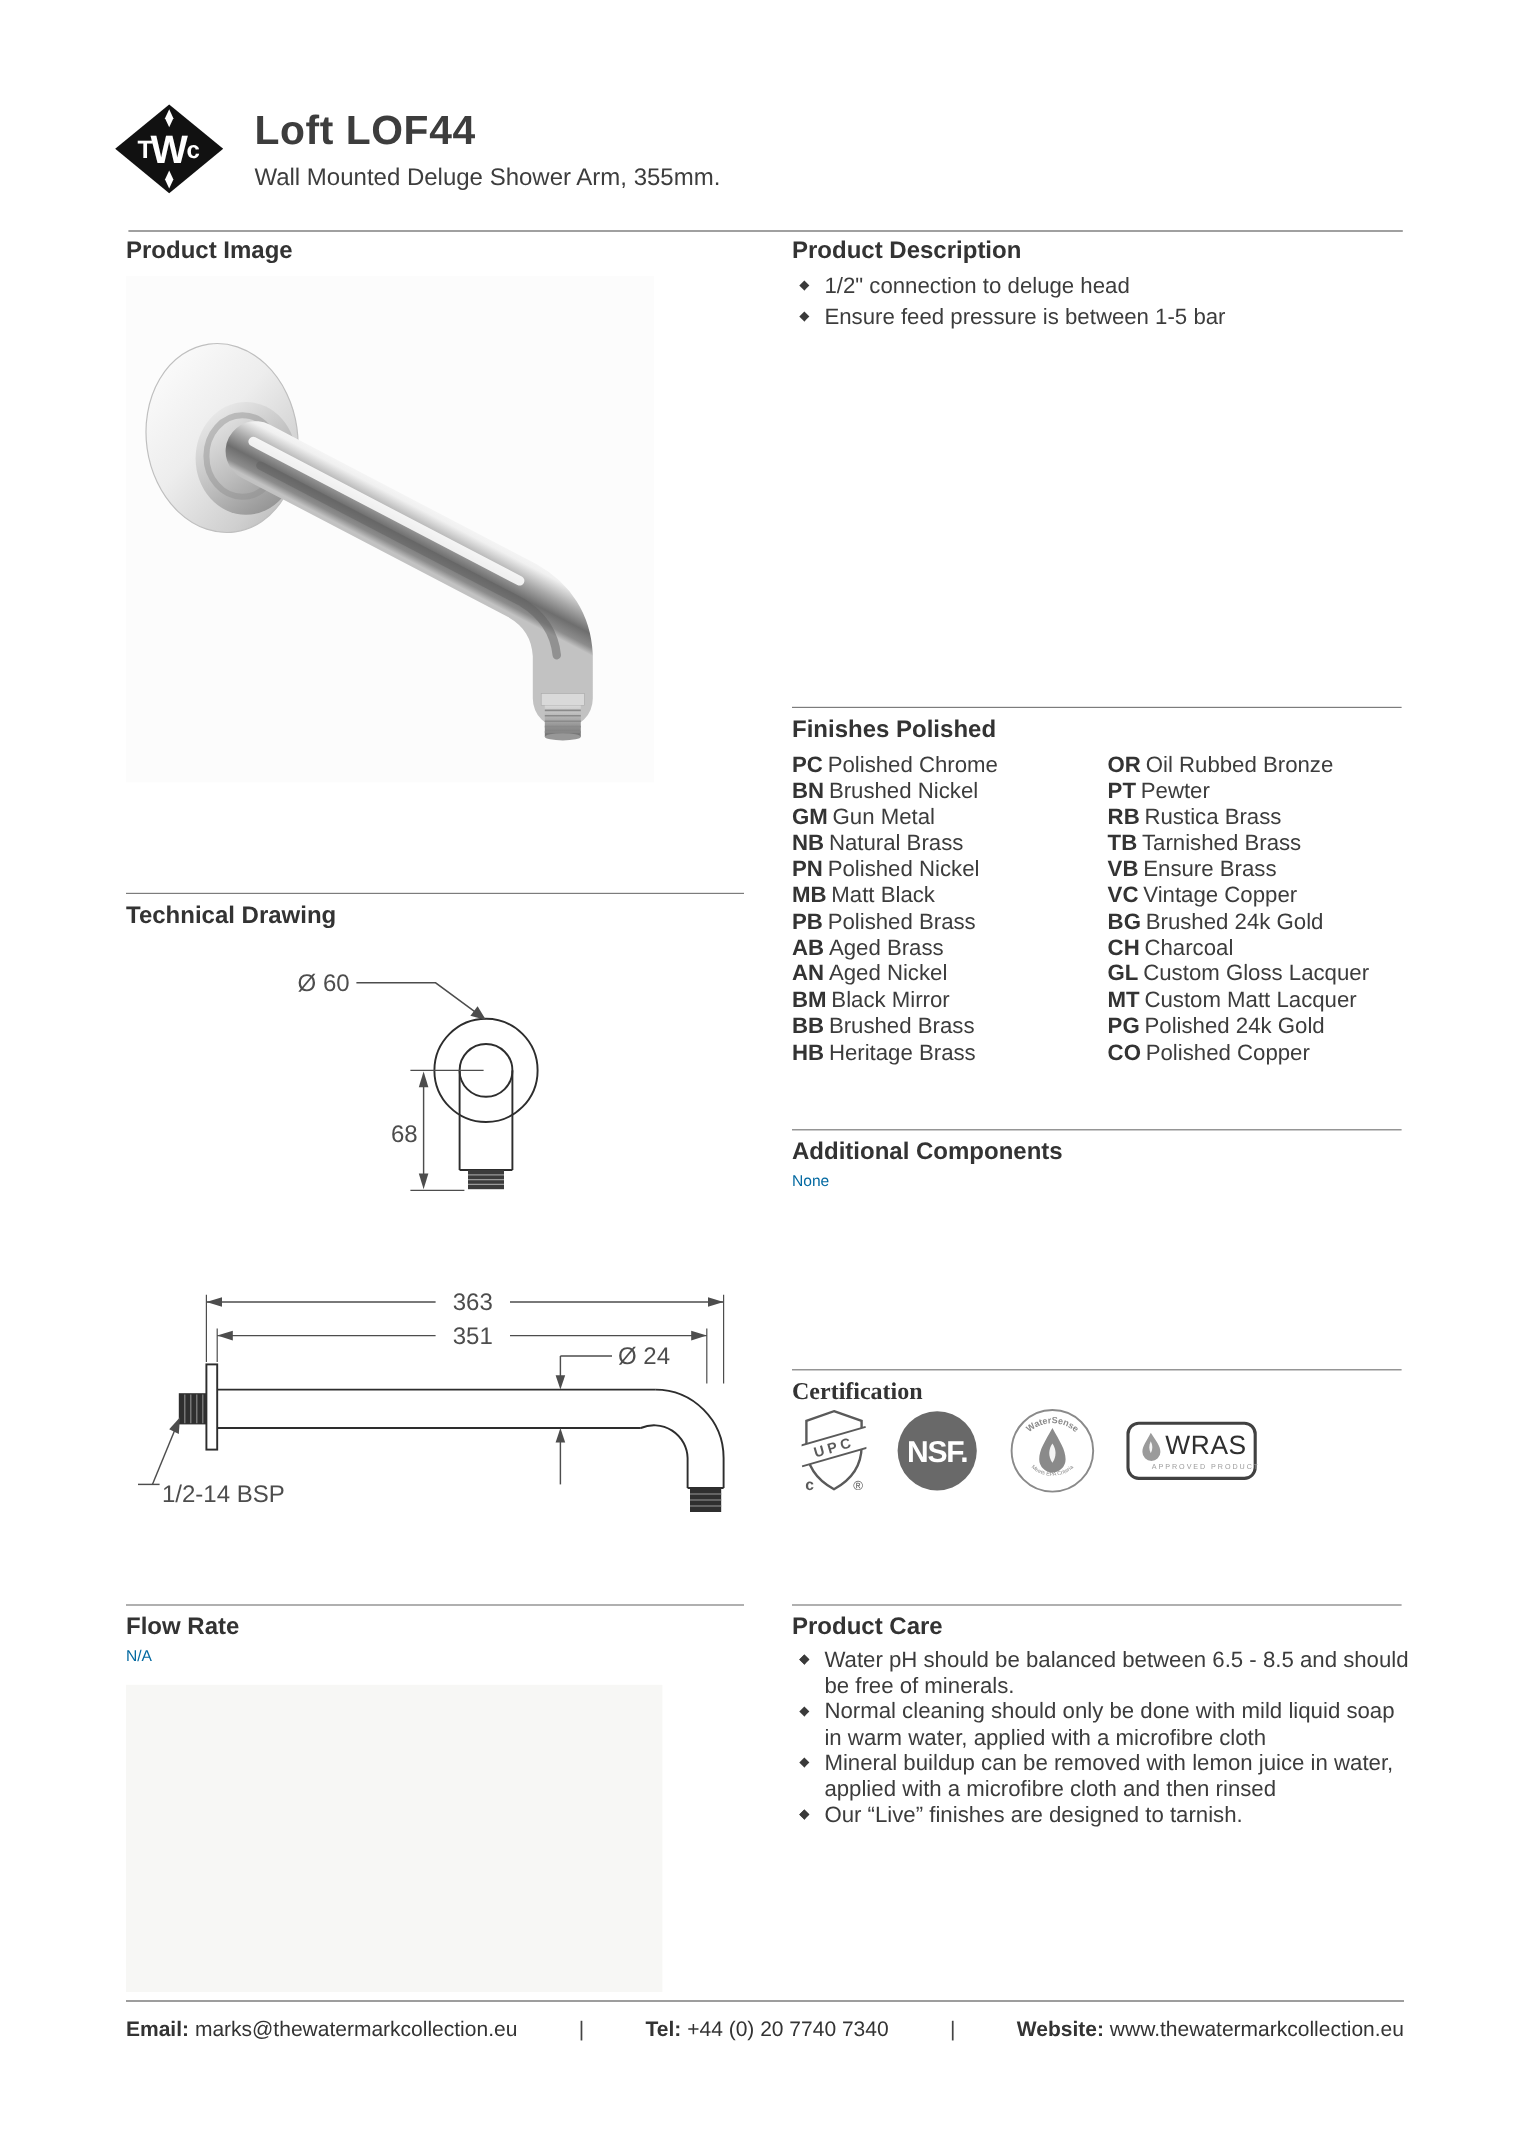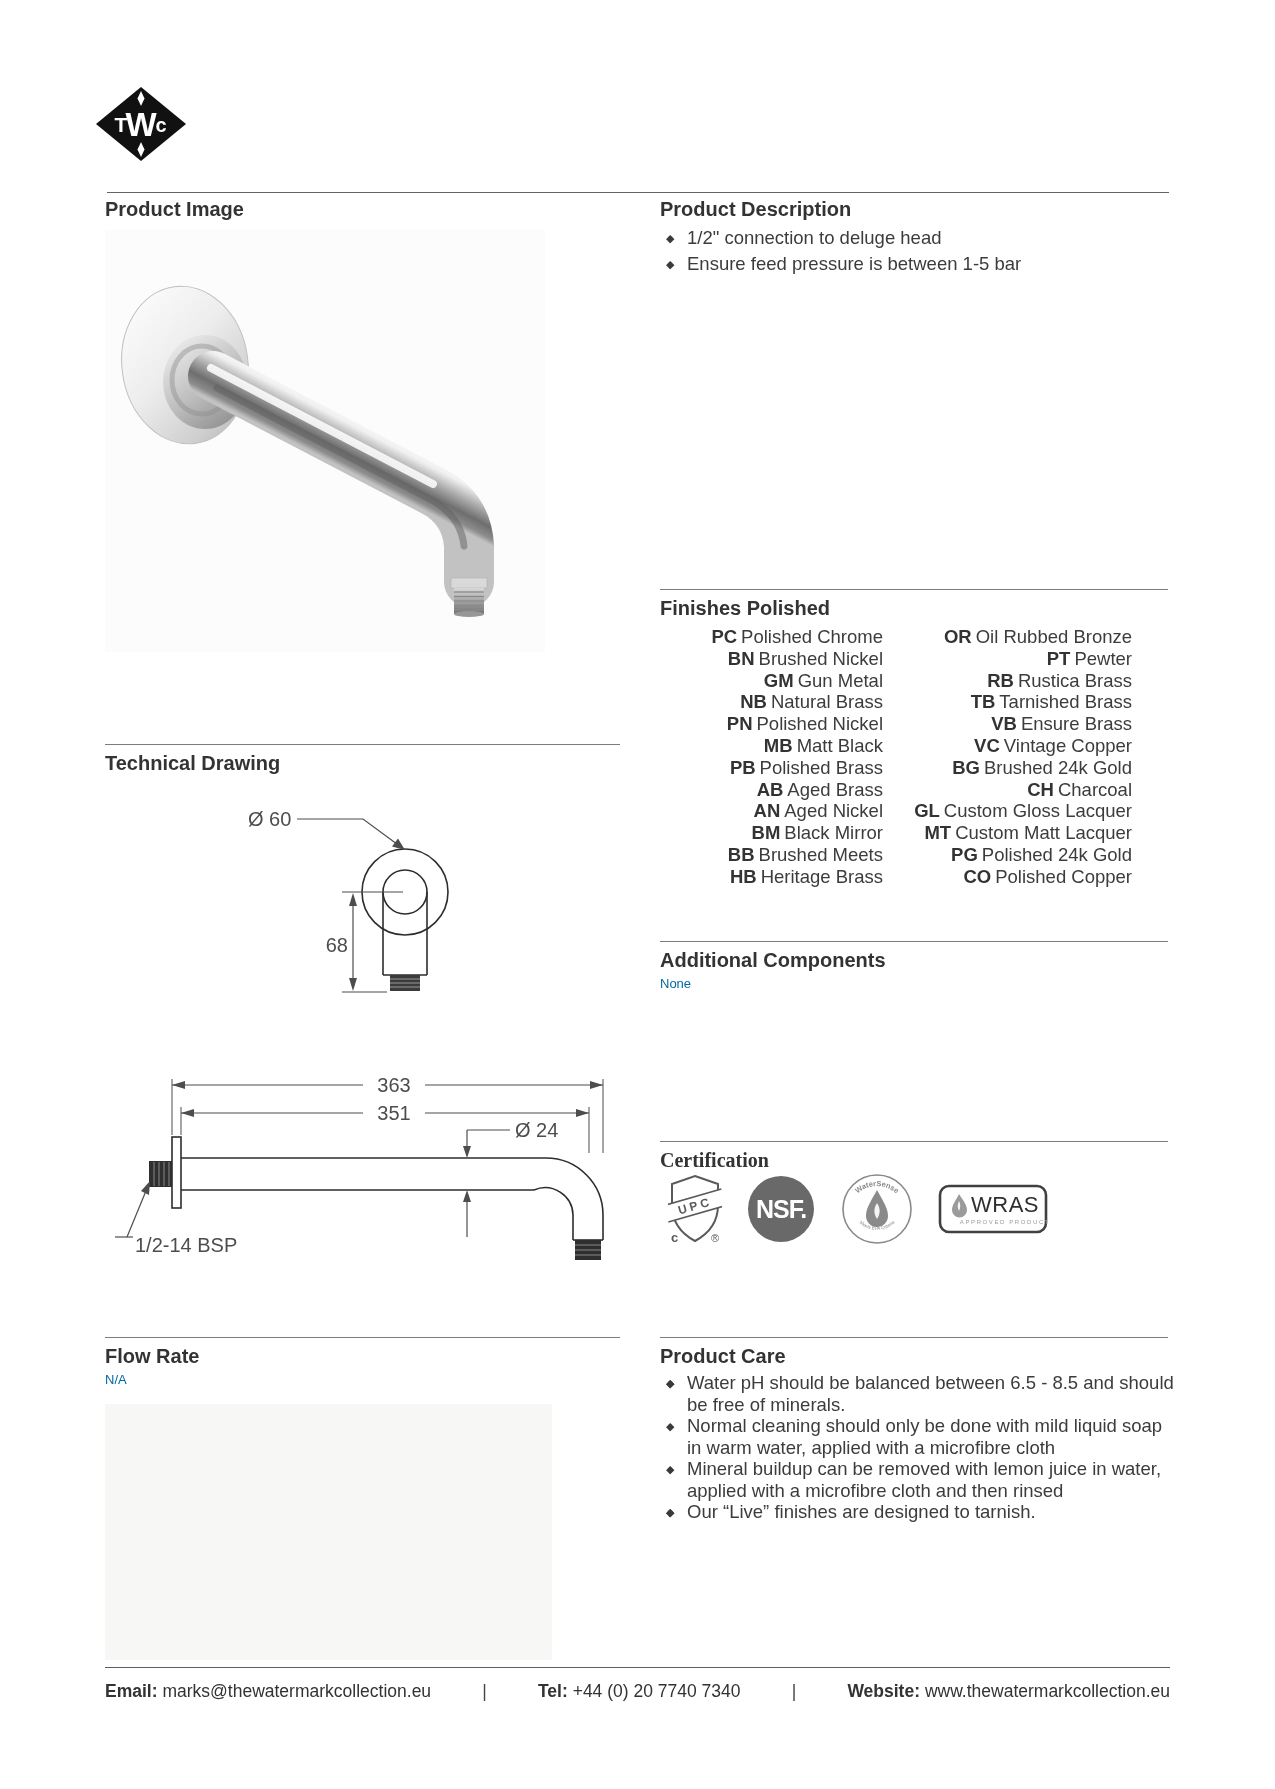--- a/index.html
+++ b/index.html
@@ -26,21 +26,21 @@
   
   .pi-box { position:absolute; left:105px; top:230px; width:440px; height:422px; background:#fcfcfc; }
 
   
   .bullets { position:absolute; list-style:none; font-size:18.5px; color:#3c3c3c; }
   .bullets li { position:relative; padding-left:27px; line-height:21.5px; }
   .bullets.spaced li { margin-bottom:4px; }
   .blt { position:absolute; left:6px; top:1px; font-size:11px; color:#3a3a3a; }
 
   
-  .fin-wrap { position:absolute; left:620px; top:626px; width:512px; display:flex;text-align:right; }
+  .fin-wrap { position:absolute; left:660px; top:626px; width:512px; display:flex; }
   .fin-col { list-style:none; font-size:18.5px; line-height:21.8px; color:#3c3c3c; }
   .fin-col.c1 { width:263px; }
   .fin-col.c2 { width:249px; }
   .fin-col b { font-weight:bold; color:#333; margin-right:4px; }
 
   
   .cert-row { position:absolute; left:668px; top:1168px; width:500px; height:82px;
               display:flex; align-items:center; gap:24px; }
 
   
@@ -62,20 +62,24 @@
 <div class="page">
 
   <svg class="logo" width="92" height="76" viewBox="0 0 92 76">
     <polygon points="46,1 91,38 46,75 1,38" fill="#111"></polygon>
     <polygon points="46,5 49.5,12.5 46,20 42.5,12.5" fill="#fff"></polygon>
     <polygon points="46,56 49.5,63.5 46,71 42.5,63.5" fill="#fff"></polygon>
     <text x="26" y="46" text-anchor="middle" font-size="21" font-weight="bold" fill="#fff">T</text>
     <text x="46" y="50" text-anchor="middle" font-size="33" font-weight="bold" fill="#fff">W</text>
     <text x="66" y="46" text-anchor="middle" font-size="20" font-weight="bold" fill="#fff">c</text>
   </svg>
+  <div class="title-block">
+    <div class="title">Loft LOF44</div>
+    <div class="subtitle">Wall Mounted Deluge Shower Arm, 355mm.</div>
+  </div>
   <div class="rule" style="left:107px; top:192px; width:1062px; background:#636363;"></div>
 
   <div class="sec-h" style="left:105px; top:198px;">Product Image</div>
 
   <div class="pi-box">
     <svg width="440" height="422" viewBox="0 0 440 422">
       <defs>
         <linearGradient id="flangeG" gradientUnits="userSpaceOnUse" x1="20" y1="60" x2="145" y2="205">
           <stop offset="0" stop-color="#fefefe"></stop>
             <stop offset="0.45" stop-color="#ededed"></stop>
@@ -242,21 +246,21 @@
         <li><b>MB</b><span>Matt Black</span></li>
 
         <li><b>PB</b><span>Polished Brass</span></li>
 
         <li><b>AB</b><span>Aged Brass</span></li>
 
         <li><b>AN</b><span>Aged Nickel</span></li>
 
         <li><b>BM</b><span>Black Mirror</span></li>
 
-        <li><b>BB</b><span>Brushed Meets</span></li>
+        <li><b>BB</b><span>Brushed Brass</span></li>
 
         <li><b>HB</b><span>Heritage Brass</span></li>
       </ul>
     <ul class="fin-col c2">
 
         <li><b>OR</b><span>Oil Rubbed Bronze</span></li>
 
         <li><b>PT</b><span>Pewter</span></li>
 
         <li><b>RB</b><span>Rustica Brass</span></li>

